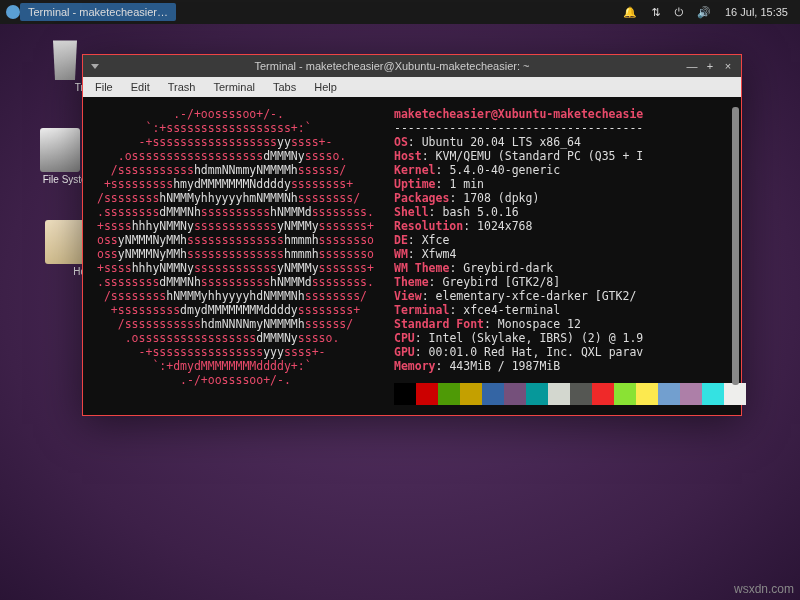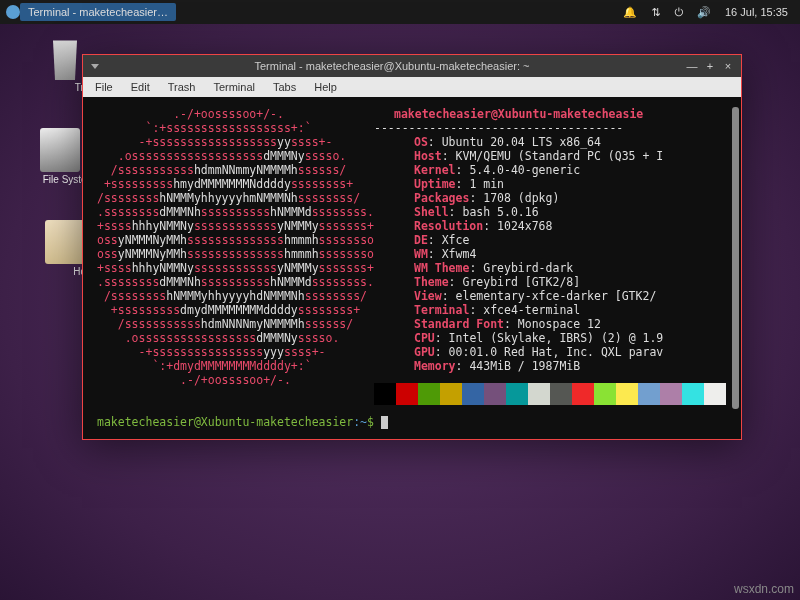--- a/index.html
+++ b/index.html
@@ -25,28 +25,28 @@
 .window { position:absolute; left:82px; top:54px; width:660px; background:#2e2e2e; border:1px solid #ef4444; box-shadow:0 8px 40px rgba(0,0,0,0.5); }
 .titlebar { height:22px; background:#3a3a3a; display:flex; align-items:center; color:#ccc; font-size:11px; }
 .titlebar .t { flex:1; text-align:center; }
 .titlebar .ctrl { display:flex; gap:4px; padding-right:6px; }
 .titlebar .ctrl span { width:14px; height:14px; display:flex; align-items:center; justify-content:center; cursor:pointer; }
 .titlebar .tri { margin-left:8px; border-left:4px solid transparent; border-right:4px solid transparent; border-top:5px solid #aaa; }
 .menubar { height:20px; background:#e8e8e8; display:flex; align-items:center; gap:2px; font-size:11px; color:#333; padding:0 4px; }
 .menubar span { padding:2px 8px; cursor:pointer; }
 .term { background:#0f0f0f; padding:10px 14px 10px 14px; font-family: "Monospace", monospace; font-size:11.5px; line-height:14px; position:relative; }
 .term-scroll { position:absolute; right:2px; top:10px; bottom:30px; width:7px; background:#888; border-radius:3px; }
-.neofetch { display:flex; color:#bbb; }
+.neofetch { display:flex; gap:20px; color:#bbb; }
 .ascii { white-space:pre; }
 .ascii .r { color:#e84a6a; }
 .ascii .w { color:#ddd; }
 .info { white-space:pre; }
-.info .k { color:#e84a6a; font-weight:bold;margin-left:40px; }
+.info .k { color:#e84a6a; font-weight:bold; }
 .info .v { color:#ddd; }
-.info .hdr { color:#e84a6a; font-weight:bold;margin-left:20px; }
+.info .hdr { color:#e84a6a; font-weight:bold; }
 .palette { margin-top:10px; display:flex; }
 .palette div { width:22px; height:22px; }
 .prompt { margin-top:10px; color:#7fba3f; }
 .prompt .p2 { color:#5a9fd4; }
 .prompt .cur { display:inline-block; width:7px; height:13px; background:#ccc; vertical-align:middle; }
 .watermark { position:absolute; right:6px; bottom:4px; color:#888; font-size:12px; }
 </style>
 </head>
 <body>
 
@@ -132,17 +132,16 @@
 <span class="k">WM Theme</span><span class="v">: Greybird-dark</span>
 <span class="k">Theme</span><span class="v">: Greybird [GTK2/8]</span>
 <span class="k">View</span><span class="v">: elementary-xfce-darker [GTK2/</span>
 <span class="k">Terminal</span><span class="v">: xfce4-terminal</span>
 <span class="k">Standard Font</span><span class="v">: Monospace 12</span>
 <span class="k">CPU</span><span class="v">: Intel (Skylake, IBRS) (2) @ 1.9</span>
 <span class="k">GPU</span><span class="v">: 00:01.0 Red Hat, Inc. QXL parav</span>
 <span class="k">Memory</span><span class="v">: 443MiB / 1987MiB</span>
 <div class="palette"><div style="background: rgb(0, 0, 0);"></div><div style="background: rgb(204, 0, 0);"></div><div style="background: rgb(78, 154, 6);"></div><div style="background: rgb(196, 160, 0);"></div><div style="background: rgb(52, 101, 164);"></div><div style="background: rgb(117, 80, 123);"></div><div style="background: rgb(6, 152, 154);"></div><div style="background: rgb(211, 215, 207);"></div><div style="background: rgb(85, 87, 83);"></div><div style="background: rgb(239, 41, 41);"></div><div style="background: rgb(138, 226, 52);"></div><div style="background: rgb(252, 233, 79);"></div><div style="background: rgb(114, 159, 207);"></div><div style="background: rgb(173, 127, 168);"></div><div style="background: rgb(52, 226, 226);"></div><div style="background: rgb(238, 238, 236);"></div></div></div>
     </div>
-    <div class="prompt"><span>maketecheasier@Xubuntu-maketecheasier</span><span class="p2">:~</span><span>$</span> <span class="cur"></span></div>
   </div>
 </div>
 
 <div class="watermark">wsxdn.com</div>
 
 </body></html>

